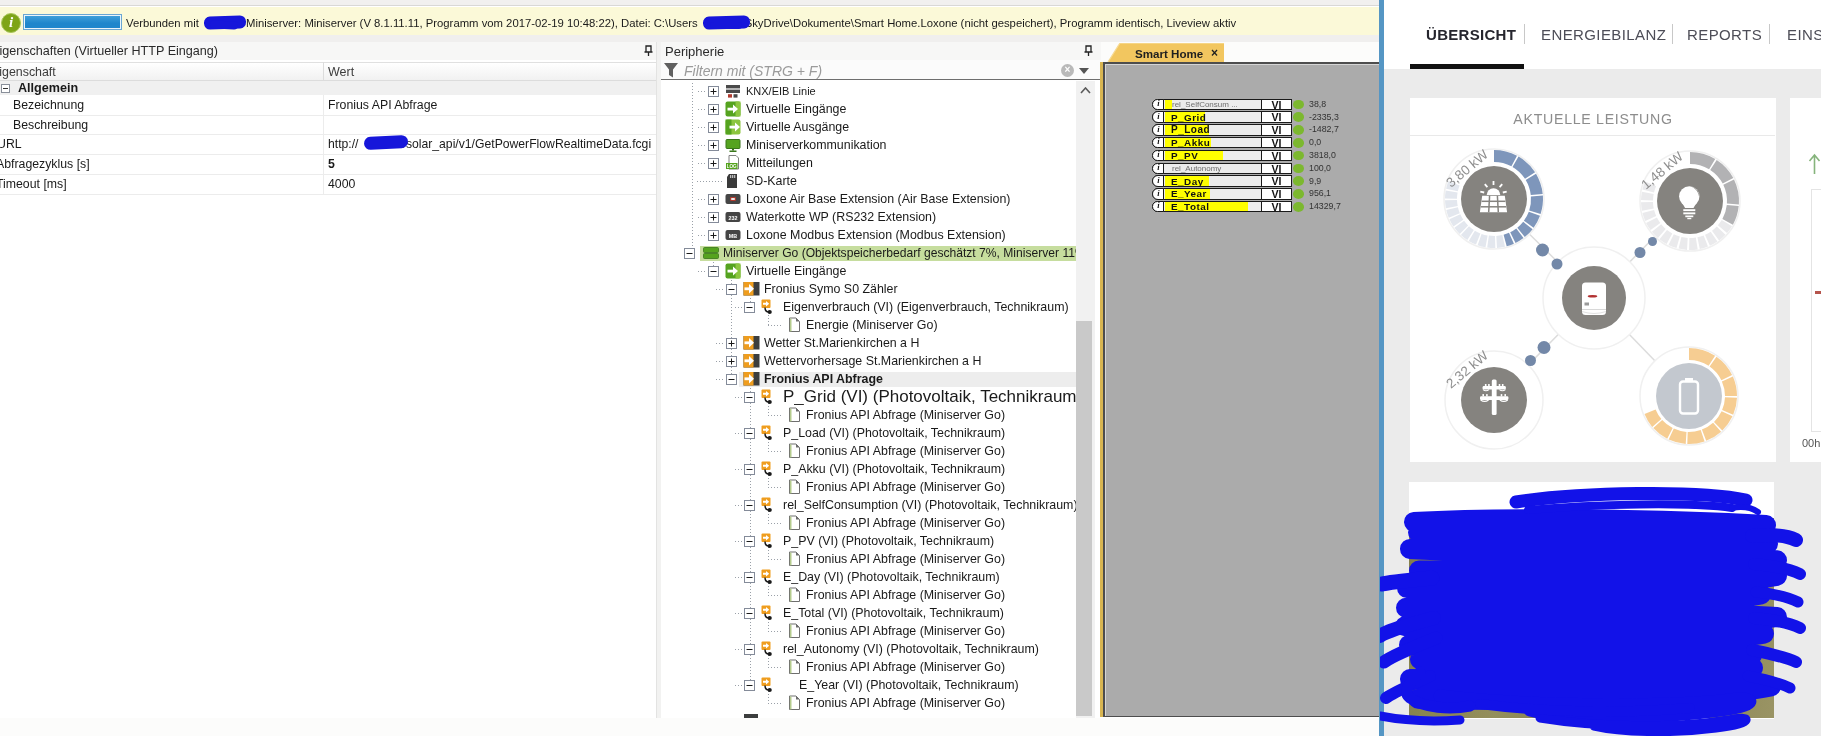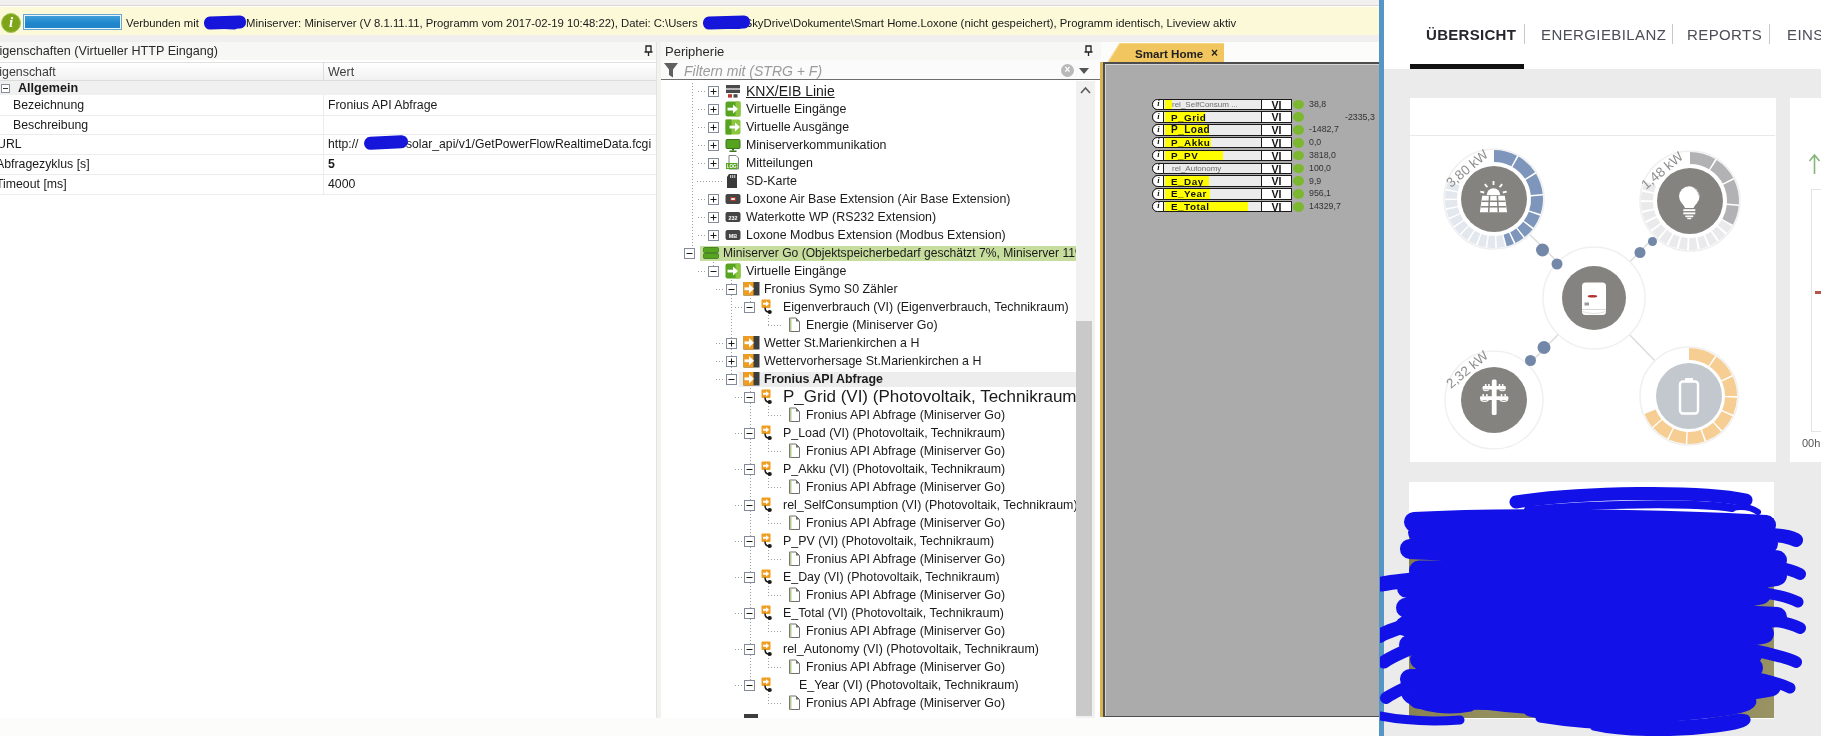--- a/index.html
+++ b/index.html
@@ -107,21 +107,21 @@
       <line x1="2.5" y1="5.5" x2="8.5" y2="5.5" stroke="#1a1a1a"></line>
       <line x1="5.5" y1="2.5" x2="5.5" y2="8.5" stroke="#1a1a1a"></line>
     </svg>
 <div class="abs" style="left:698px;top:91px;width:9px;height:1px;background-image:repeating-linear-gradient(to right,#9aa0a8 0 1px,transparent 1px 3px);"></div>
 <div class="abs" style="left:725px;top:83px;width:17px;height:16px;"><svg width="17" height="16" viewBox="0 0 17 16">
         <rect x="1" y="2" width="14" height="3.4" fill="#4a4a4a"></rect>
         <rect x="1" y="6.6" width="14" height="3.4" fill="#4a4a4a"></rect>
         <rect x="3" y="11.2" width="4" height="3.4" fill="#b03a2e"></rect>
         <rect x="8.5" y="11.2" width="4" height="3.4" fill="#4a4a4a"></rect>
       </svg></div>
-<div class="txt" style="left:746px;top:83px;width:331px;overflow:hidden;font-size:14px;line-height:16px;color:#1a1a1a;text-decoration:underline;">KNX/EIB Linie</div>
+<div class="txt" style="left:746px;top:83px;width:331px;overflow:hidden;font-size:11px;line-height:16px;color:#1a1a1a;">KNX/EIB Linie</div>
 <svg class="abs" style="left:708px;top:104px;" width="11" height="11" viewBox="0 0 11 11">
       <rect x="0.5" y="0.5" width="10" height="10" fill="#fff" stroke="#848b99"></rect>
       <line x1="2.5" y1="5.5" x2="8.5" y2="5.5" stroke="#1a1a1a"></line>
       <line x1="5.5" y1="2.5" x2="5.5" y2="8.5" stroke="#1a1a1a"></line>
     </svg>
 <div class="abs" style="left:698px;top:109px;width:9px;height:1px;background-image:repeating-linear-gradient(to right,#9aa0a8 0 1px,transparent 1px 3px);"></div>
 <div class="abs" style="left:725px;top:101px;width:17px;height:16px;"><svg width="17" height="16" viewBox="0 0 17 16">
         <rect x="0.5" y="0.5" width="15" height="15" rx="2" fill="#55a31f"></rect>
         <rect x="10.5" y="0.5" width="5" height="15" fill="#8cc63f"></rect>
         <rect x="2.5" y="6.7" width="6" height="2.8" fill="#fff"></rect>
@@ -487,21 +487,21 @@
 <div class="abs" style="left:1293px;top:99.6px;width:11px;height:9.6px;border-radius:50%;background:#7cb82f;"></div>
 <div class="txt" style="left:1309px;top:98.8px;font-size:8.8px;color:#333;">38,8</div>
 <div class="abs" style="left:1152px;top:111.3px;width:140px;height:11.6px;border:1px solid #1a1a1a;border-radius:6px 0 0 6px;background:#ececec;"></div>
 <div class="abs" style="left:1152px;top:111.3px;width:12px;height:11.6px;border:1px solid #1a1a1a;border-radius:6px 0 0 6px;background:#fff;"></div>
 <div class="txt" style="left:1152px;top:110.8px;width:13px;text-align:center;font:bold italic 8.5px 'Liberation Serif',serif;color:#111;">i</div>
 <div class="abs" style="left:1165px;top:112.3px;width:40px;height:9.6px;background:#ffff00;"></div>
 <div class="txt" style="left:1171px;top:111.5px;font-size:9.9px;font-weight:bold;letter-spacing:0.5px;color:#111;">P_Grid</div>
 <div class="abs" style="left:1261px;top:111.3px;width:31px;height:11.6px;border:1px solid #1a1a1a;background:#fff;"></div>
 <div class="txt" style="left:1261px;top:111.4px;width:31px;text-align:center;font-size:10.6px;font-weight:bold;color:#111;">VI</div>
 <div class="abs" style="left:1293px;top:112.4px;width:11px;height:9.6px;border-radius:50%;background:#7cb82f;"></div>
-<div class="txt" style="left:1309px;top:111.6px;font-size:8.8px;color:#333;margin-left:36px;">-2335,3</div>
+<div class="txt" style="left:1309px;top:111.6px;font-size:8.8px;color:#333;">-2335,3</div>
 <div class="abs" style="left:1152px;top:124.1px;width:140px;height:11.6px;border:1px solid #1a1a1a;border-radius:6px 0 0 6px;background:#ececec;"></div>
 <div class="abs" style="left:1152px;top:124.1px;width:12px;height:11.6px;border:1px solid #1a1a1a;border-radius:6px 0 0 6px;background:#fff;"></div>
 <div class="txt" style="left:1152px;top:123.6px;width:13px;text-align:center;font:bold italic 8.5px 'Liberation Serif',serif;color:#111;">i</div>
 <div class="abs" style="left:1165px;top:125.1px;width:44px;height:9.6px;background:#ffff00;"></div>
 <div class="txt" style="left:1171px;top:124.3px;font-size:10px;font-weight:bold;letter-spacing:0.5px;color:#111;">P_Load</div>
 <div class="abs" style="left:1261px;top:124.1px;width:31px;height:11.6px;border:1px solid #1a1a1a;background:#fff;"></div>
 <div class="txt" style="left:1261px;top:124.2px;width:31px;text-align:center;font-size:10.6px;font-weight:bold;color:#111;">VI</div>
 <div class="abs" style="left:1293px;top:125.2px;width:11px;height:9.6px;border-radius:50%;background:#7cb82f;"></div>
 <div class="txt" style="left:1309px;top:124.4px;font-size:8.8px;color:#333;">-1482,7</div>
 <div class="abs" style="left:1152px;top:136.9px;width:140px;height:11.6px;border:1px solid #1a1a1a;border-radius:6px 0 0 6px;background:#ececec;"></div>
@@ -563,20 +563,21 @@
 <div class="abs" style="left:0;top:0;width:437px;height:69px;background:#fff;"></div>
 <div class="txt" style="left:42px;top:26px;font-size:15px;font-weight:bold;letter-spacing:0.3px;color:#26262e;">ÜBERSICHT</div>
 <div class="abs" style="left:140px;top:24px;width:1px;height:20px;background:#c8c8c8;"></div>
 <div class="txt" style="left:157px;top:26px;font-size:15px;letter-spacing:0.4px;color:#4d4d57;">ENERGIEBILANZ</div>
 <div class="abs" style="left:288px;top:24px;width:1px;height:20px;background:#c8c8c8;"></div>
 <div class="txt" style="left:303px;top:26px;font-size:15px;letter-spacing:0.4px;color:#4d4d57;">REPORTS</div>
 <div class="abs" style="left:385px;top:24px;width:1px;height:20px;background:#c8c8c8;"></div>
 <div class="txt" style="left:403px;top:26px;font-size:15px;letter-spacing:0.4px;color:#4d4d57;">EINSTELLUNGEN</div>
 <div class="abs" style="left:26px;top:64px;width:114px;height:5px;background:#111;"></div>
 <div class="abs" style="left:26px;top:98px;width:366px;height:364px;background:#fff;"></div>
+<div class="txt" style="left:26px;top:110.5px;width:366px;text-align:center;font-size:14.2px;letter-spacing:0.7px;color:#8d8d8d;">AKTUELLE LEISTUNG</div>
 <div class="abs" style="left:26px;top:135px;width:365px;height:1px;background:#e9e9e9;"></div>
 <div class="abs" style="left:406px;top:98px;width:31px;height:364px;background:#fff;"></div>
 <svg class="abs" style="left:424px;top:153px;" width="13" height="22" viewBox="0 0 13 22">
       <path d="M6.5,21 V3 M1.5,8 L6.5,2 L11.5,8" stroke="#86b47c" stroke-width="1.6" fill="none"></path>
     </svg>
 <div class="abs" style="left:427px;top:189px;width:10px;height:243px;background:#fff;border-left:1px solid #e4e4e4;border-top:1px solid #e4e4e4;border-bottom:1px solid #e4e4e4;"></div>
 <div class="abs" style="left:431px;top:291px;width:10px;height:2.5px;background:#b5544c;"></div>
 <div class="txt" style="left:418px;top:437px;font-size:11px;color:#555;">00h</div>
 <div class="abs" style="left:25px;top:482px;width:365px;height:237px;background:#fff;"></div>
 <div class="abs" style="left:25px;top:518px;width:365px;height:200px;background:#8b8653;"></div>

